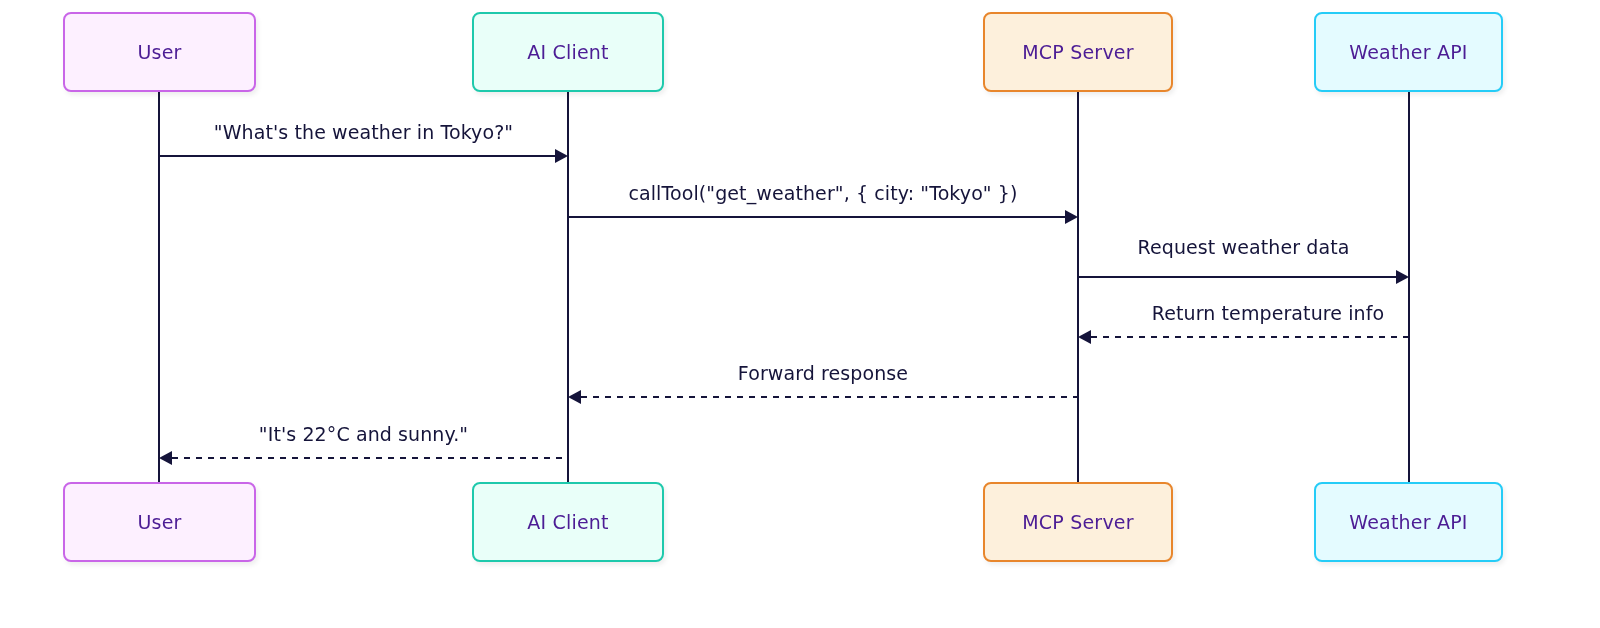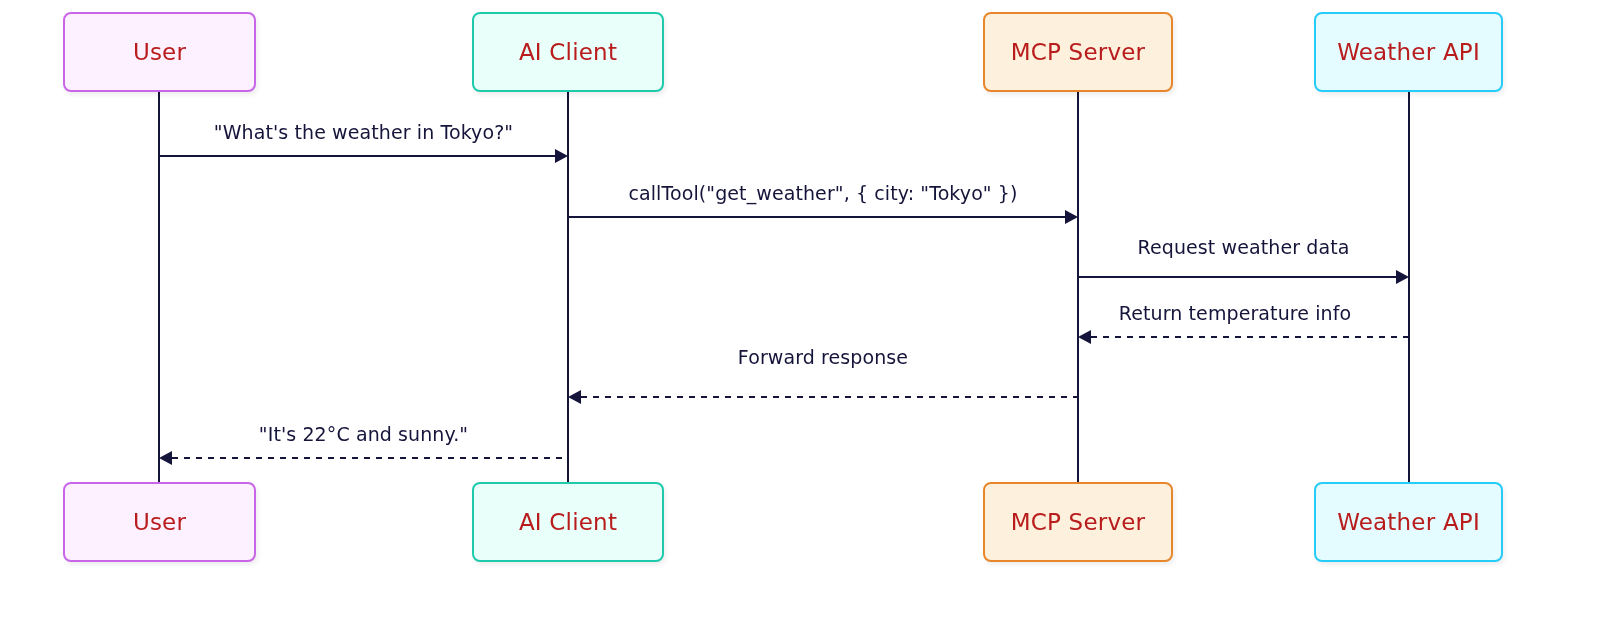--- a/index.html
+++ b/index.html
@@ -19,22 +19,22 @@
   }
   .participant-box {
     position: absolute;
     box-sizing: border-box;
     border-width: 2px;
     border-style: solid;
     border-radius: 8px;
     display: flex;
     align-items: center;
     justify-content: center;
-    font-size: 23px;
-    color: #b91c1c;
+    font-size: 19px;
+    color: #4c1d95;
     letter-spacing: 0.2px;
     box-shadow: 2px 3px 5px rgba(0,0,0,0.07);
     z-index: 4;
   }
   .lifeline {
     position: absolute;
     width: 2px;
     background: #15143a;
     z-index: 1;
   }
@@ -114,20 +114,20 @@
     <div class="arrow-head right" style="top: 149px; left: 555px;"></div>
     <div class="msg-label" style="left: 159px; width: 409px; top: 121px; color: rgb(21, 20, 58);">"What's the weather in Tokyo?"</div>
     <div class="msg-line solid" style="top: 216px; left: 568px; width: 497px;"></div>
     <div class="arrow-head right" style="top: 210px; left: 1065px;"></div>
     <div class="msg-label" style="left: 568px; width: 510px; top: 182px; color: rgb(21, 20, 58);">callTool("get_weather", { city: "Tokyo" })</div>
     <div class="msg-line solid" style="top: 276px; left: 1078px; width: 318px;"></div>
     <div class="arrow-head right" style="top: 270px; left: 1396px;"></div>
     <div class="msg-label" style="left: 1078px; width: 331px; top: 236px; color: rgb(21, 20, 58);">Request weather data</div>
     <div class="msg-line dotted" style="top: 336px; left: 1091px; width: 318px;"></div>
     <div class="arrow-head left" style="top: 330px; left: 1078px;"></div>
-    <div class="msg-label" style="left: 1078px; width: 314px; top: 302px; color: rgb(21, 20, 58);">Return temperature info</div>
+    <div class="msg-label" style="left: 1078px; width: 314px; top: 302px; color: rgb(21, 20, 58); padding-left: 33px;">Return temperature info</div>
     <div class="msg-line dotted" style="top: 396px; left: 581px; width: 497px;"></div>
     <div class="arrow-head left" style="top: 390px; left: 568px;"></div>
-    <div class="msg-label" style="left: 568px; width: 510px; top: 346px; color: rgb(21, 20, 58);">Forward response</div>
+    <div class="msg-label" style="left: 568px; width: 510px; top: 362px; color: rgb(21, 20, 58);">Forward response</div>
     <div class="msg-line dotted" style="top: 457px; left: 172px; width: 396px;"></div>
     <div class="arrow-head left" style="top: 451px; left: 159px;"></div>
     <div class="msg-label" style="left: 159px; width: 409px; top: 423px; color: rgb(21, 20, 58);">"It's 22°C and sunny."</div>
   </div>
 
 </body></html>

